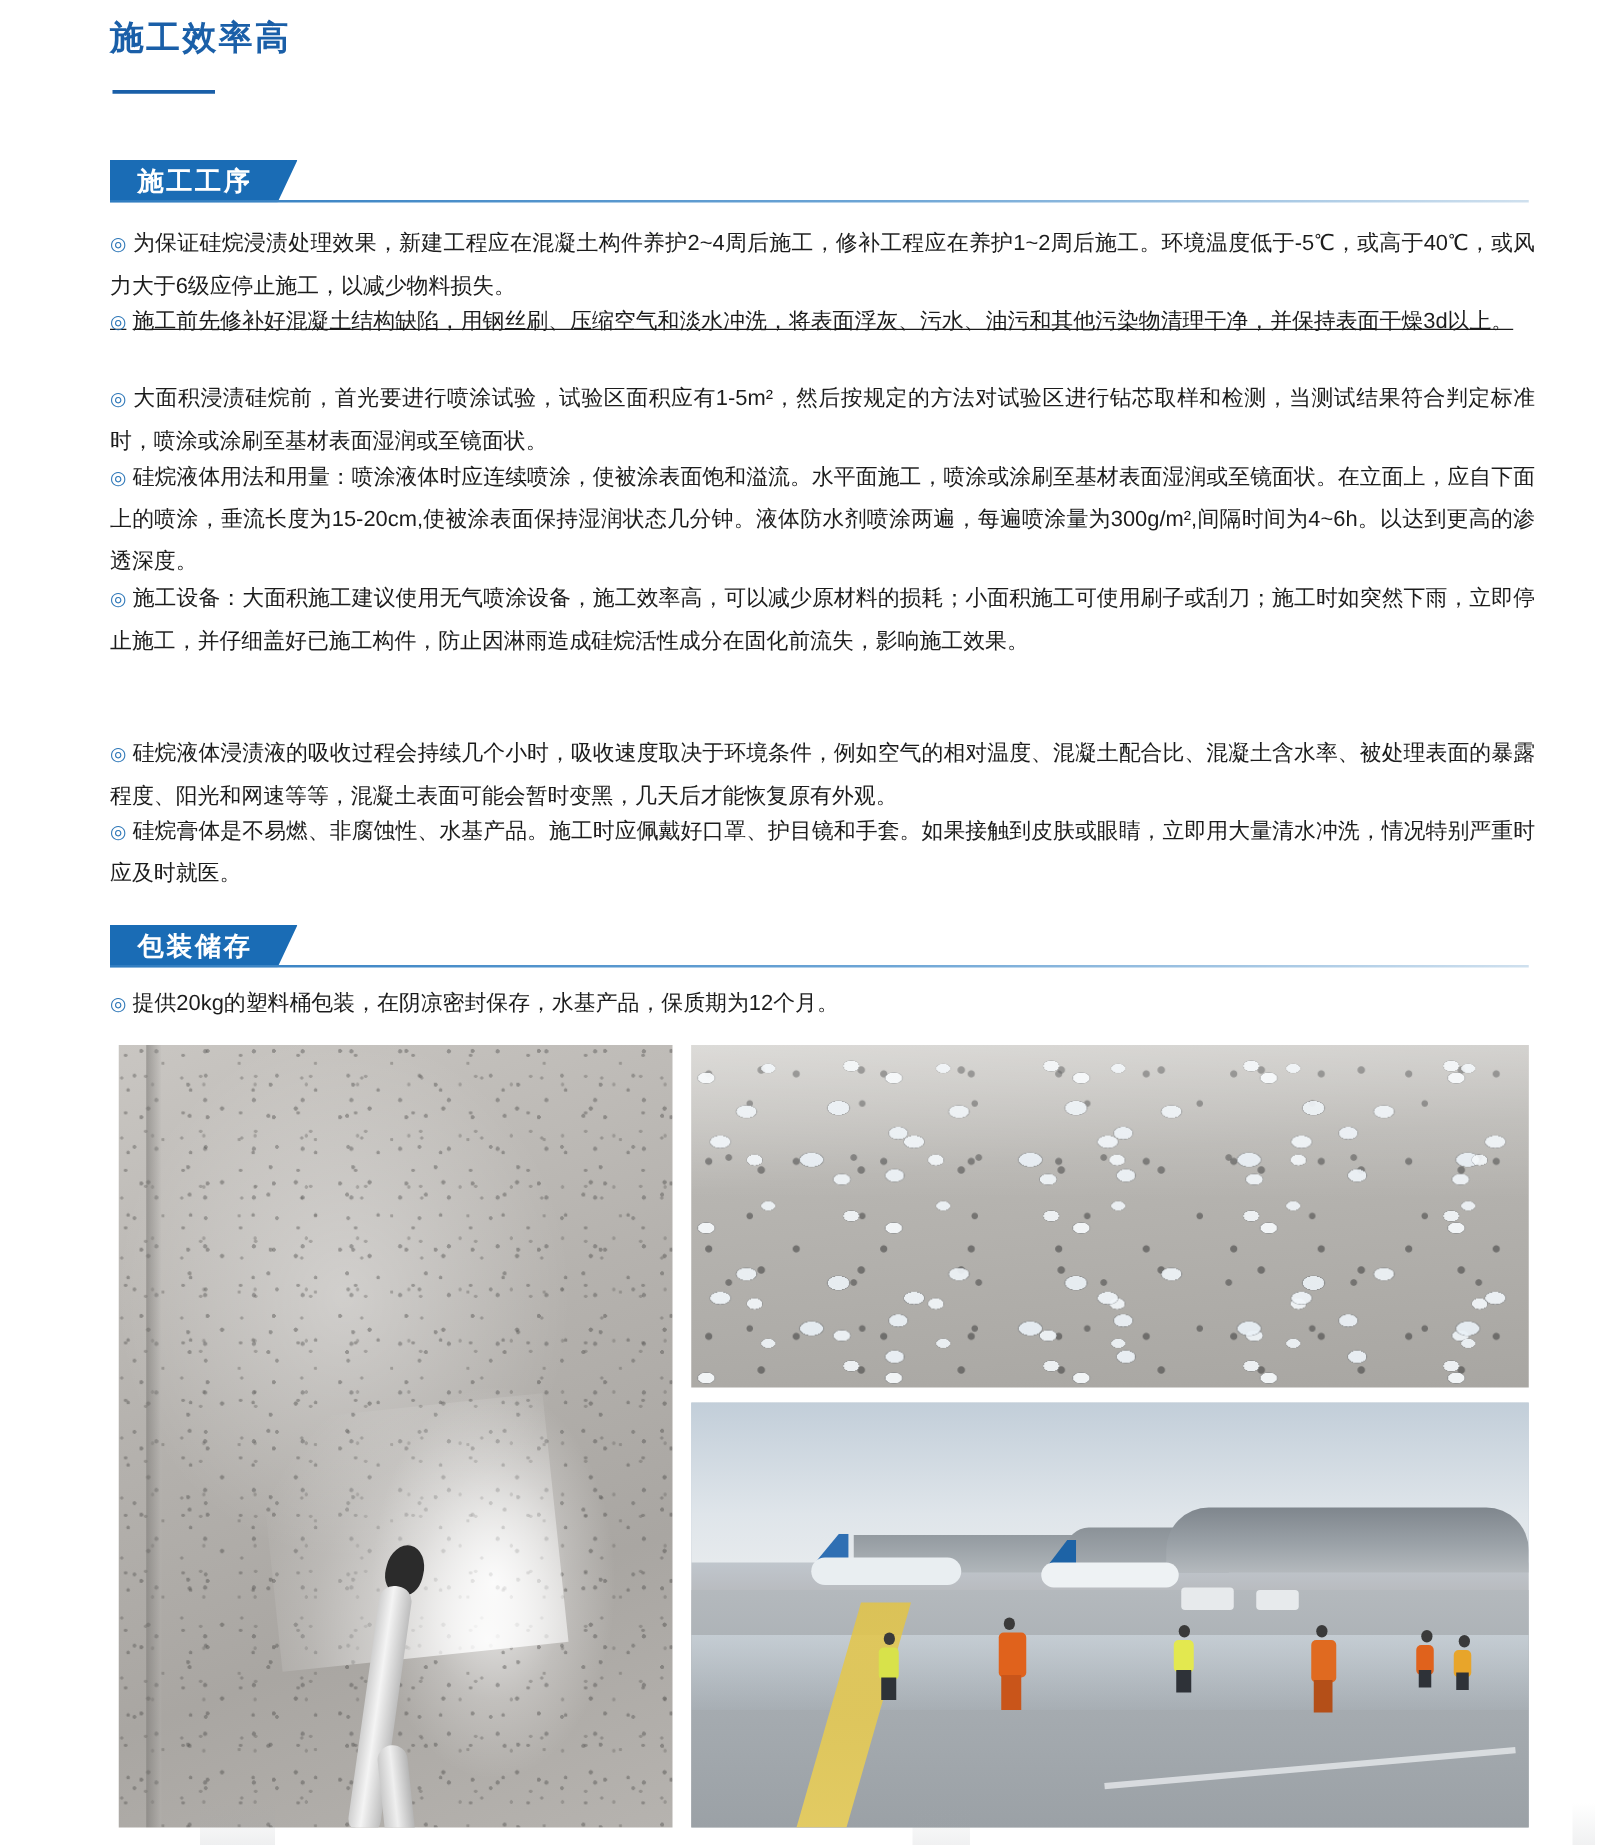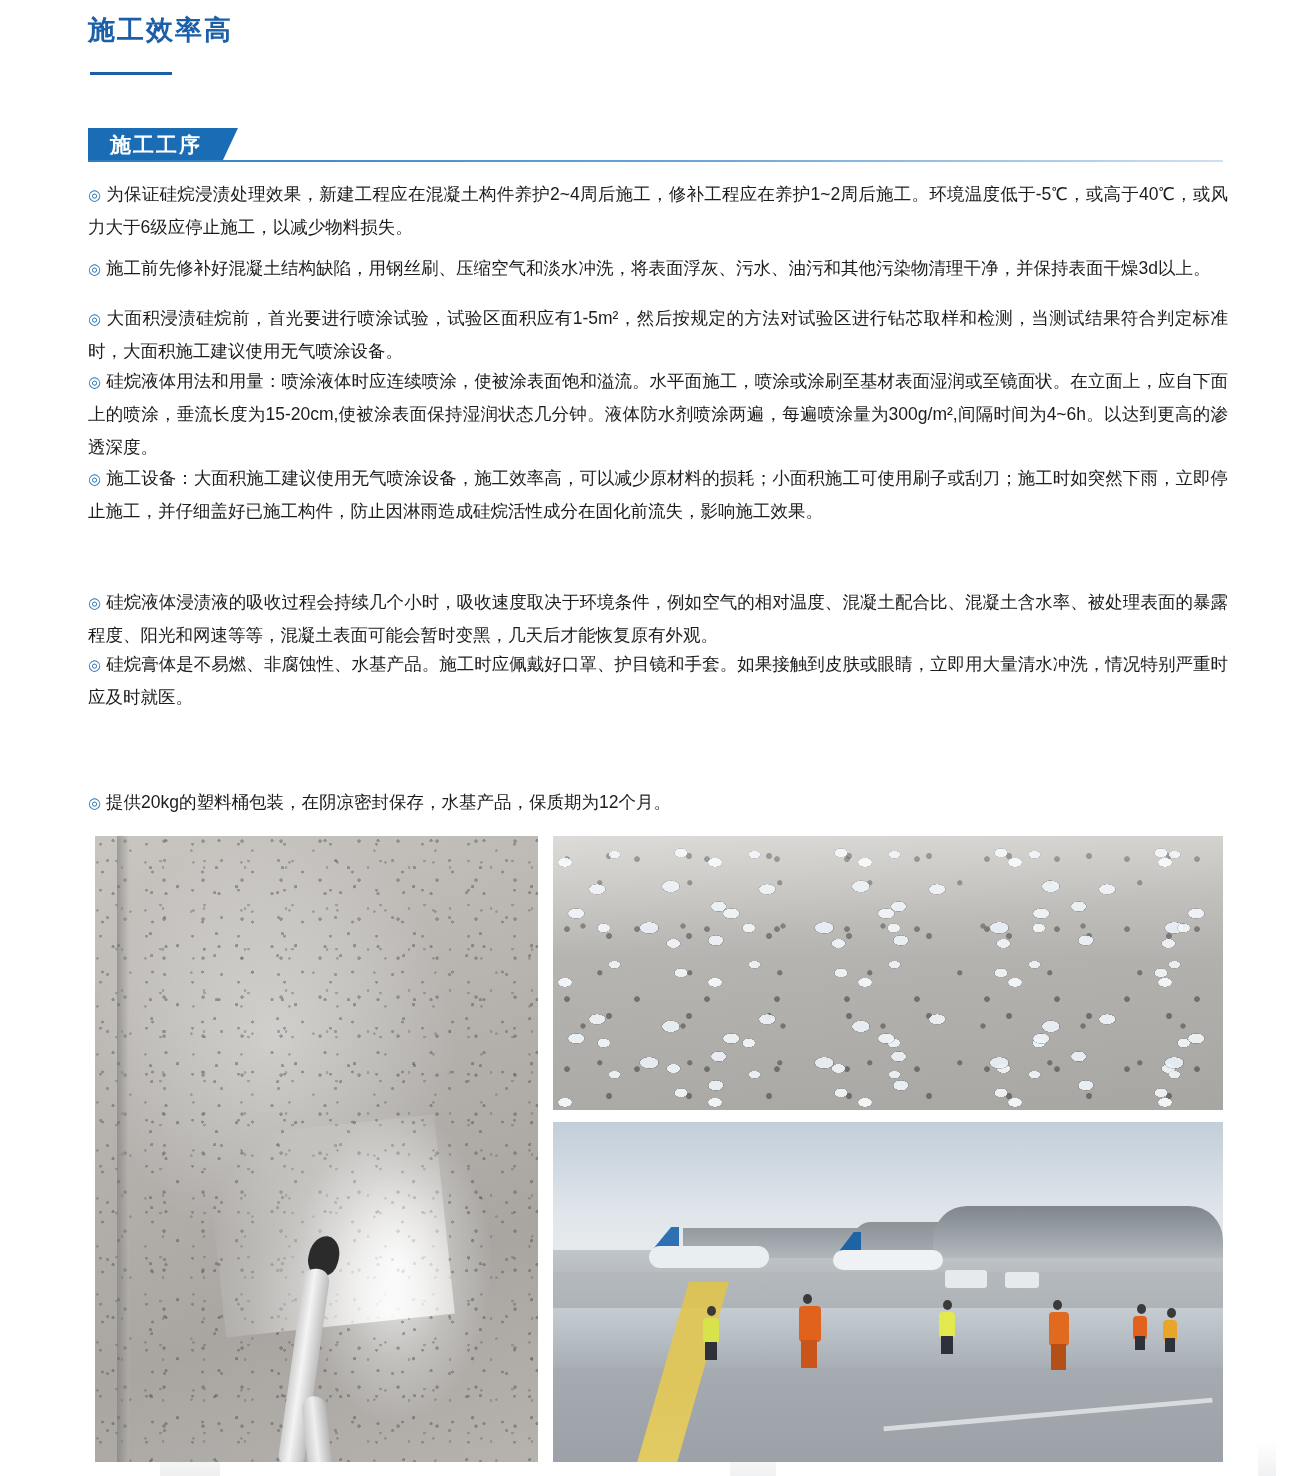--- a/index.html
+++ b/index.html
@@ -321,45 +321,49 @@
 
   <div class="section-head" style="top:128px;">
     <div class="tab">施工工序</div>
     <div class="rule"></div>
   </div>
 
   <div class="para" style="top:178px;">
     <span class="bullet">◎</span><span>为保证硅烷浸渍处理效果，新建工程应在混凝土构件养护2~4周后施工，修补工程应在养护1~2周后施工。环境温度低于-5℃，或高于40℃，或风力大于6级应停止施工，以减少物料损失。</span>
   </div>
 
-  <div class="para" style="top:252px;">
+  <div class="para" style="top:240px;text-decoration:underline;">
     <span class="bullet">◎</span><span>施工前先修补好混凝土结构缺陷，用钢丝刷、压缩空气和淡水冲洗，将表面浮灰、污水、油污和其他污染物清理干净，并保持表面干燥3d以上。</span>
   </div>
 
   <div class="para" style="top:302px;">
-    <span class="bullet">◎</span><span>大面积浸渍硅烷前，首光要进行喷涂试验，试验区面积应有1-5m²，然后按规定的方法对试验区进行钻芯取样和检测，当测试结果符合判定标准时，大面积施工建议使用无气喷涂设备。</span>
+    <span class="bullet">◎</span><span>大面积浸渍硅烷前，首光要进行喷涂试验，试验区面积应有1-5m²，然后按规定的方法对试验区进行钻芯取样和检测，当测试结果符合判定标准时，喷涂或涂刷至基材表面湿润或至镜面状。</span>
   </div>
 
   <div class="para" style="top:365px;">
     <span class="bullet">◎</span><span>硅烷液体用法和用量：喷涂液体时应连续喷涂，使被涂表面饱和溢流。水平面施工，喷涂或涂刷至基材表面湿润或至镜面状。在立面上，应自下面上的喷涂，垂流长度为15-20cm,使被涂表面保持湿润状态几分钟。液体防水剂喷涂两遍，每遍喷涂量为300g/m²,间隔时间为4~6h。以达到更高的渗透深度。</span>
   </div>
 
   <div class="para" style="top:462px;">
     <span class="bullet">◎</span><span>施工设备：大面积施工建议使用无气喷涂设备，施工效率高，可以减少原材料的损耗；小面积施工可使用刷子或刮刀；施工时如突然下雨，立即停止施工，并仔细盖好已施工构件，防止因淋雨造成硅烷活性成分在固化前流失，影响施工效果。</span>
   </div>
 
 
   <div class="para" style="top:586px;">
     <span class="bullet">◎</span><span>硅烷液体浸渍液的吸收过程会持续几个小时，吸收速度取决于环境条件，例如空气的相对温度、混凝土配合比、混凝土含水率、被处理表面的暴露程度、阳光和网速等等，混凝土表面可能会暂时变黑，几天后才能恢复原有外观。</span>
   </div>
 
   <div class="para" style="top:648px;">
     <span class="bullet">◎</span><span>硅烷膏体是不易燃、非腐蚀性、水基产品。施工时应佩戴好口罩、护目镜和手套。如果接触到皮肤或眼睛，立即用大量清水冲洗，情况特别严重时应及时就医。</span>
   </div>
 
+  <div class="section-head" style="top:740px;">
+    <div class="tab">包装储存</div>
+    <div class="rule"></div>
+  </div>
 
   <div class="para" style="top:786px;">
     <span class="bullet">◎</span><span>提供20kg的塑料桶包装，在阴凉密封保存，水基产品，保质期为12个月。</span>
   </div>
 
   <div class="photo" id="photo-spray">
     <div class="grain"></div>
     <div class="seam"></div>
     <div class="fan"></div>
     <div class="nozzle"></div>

